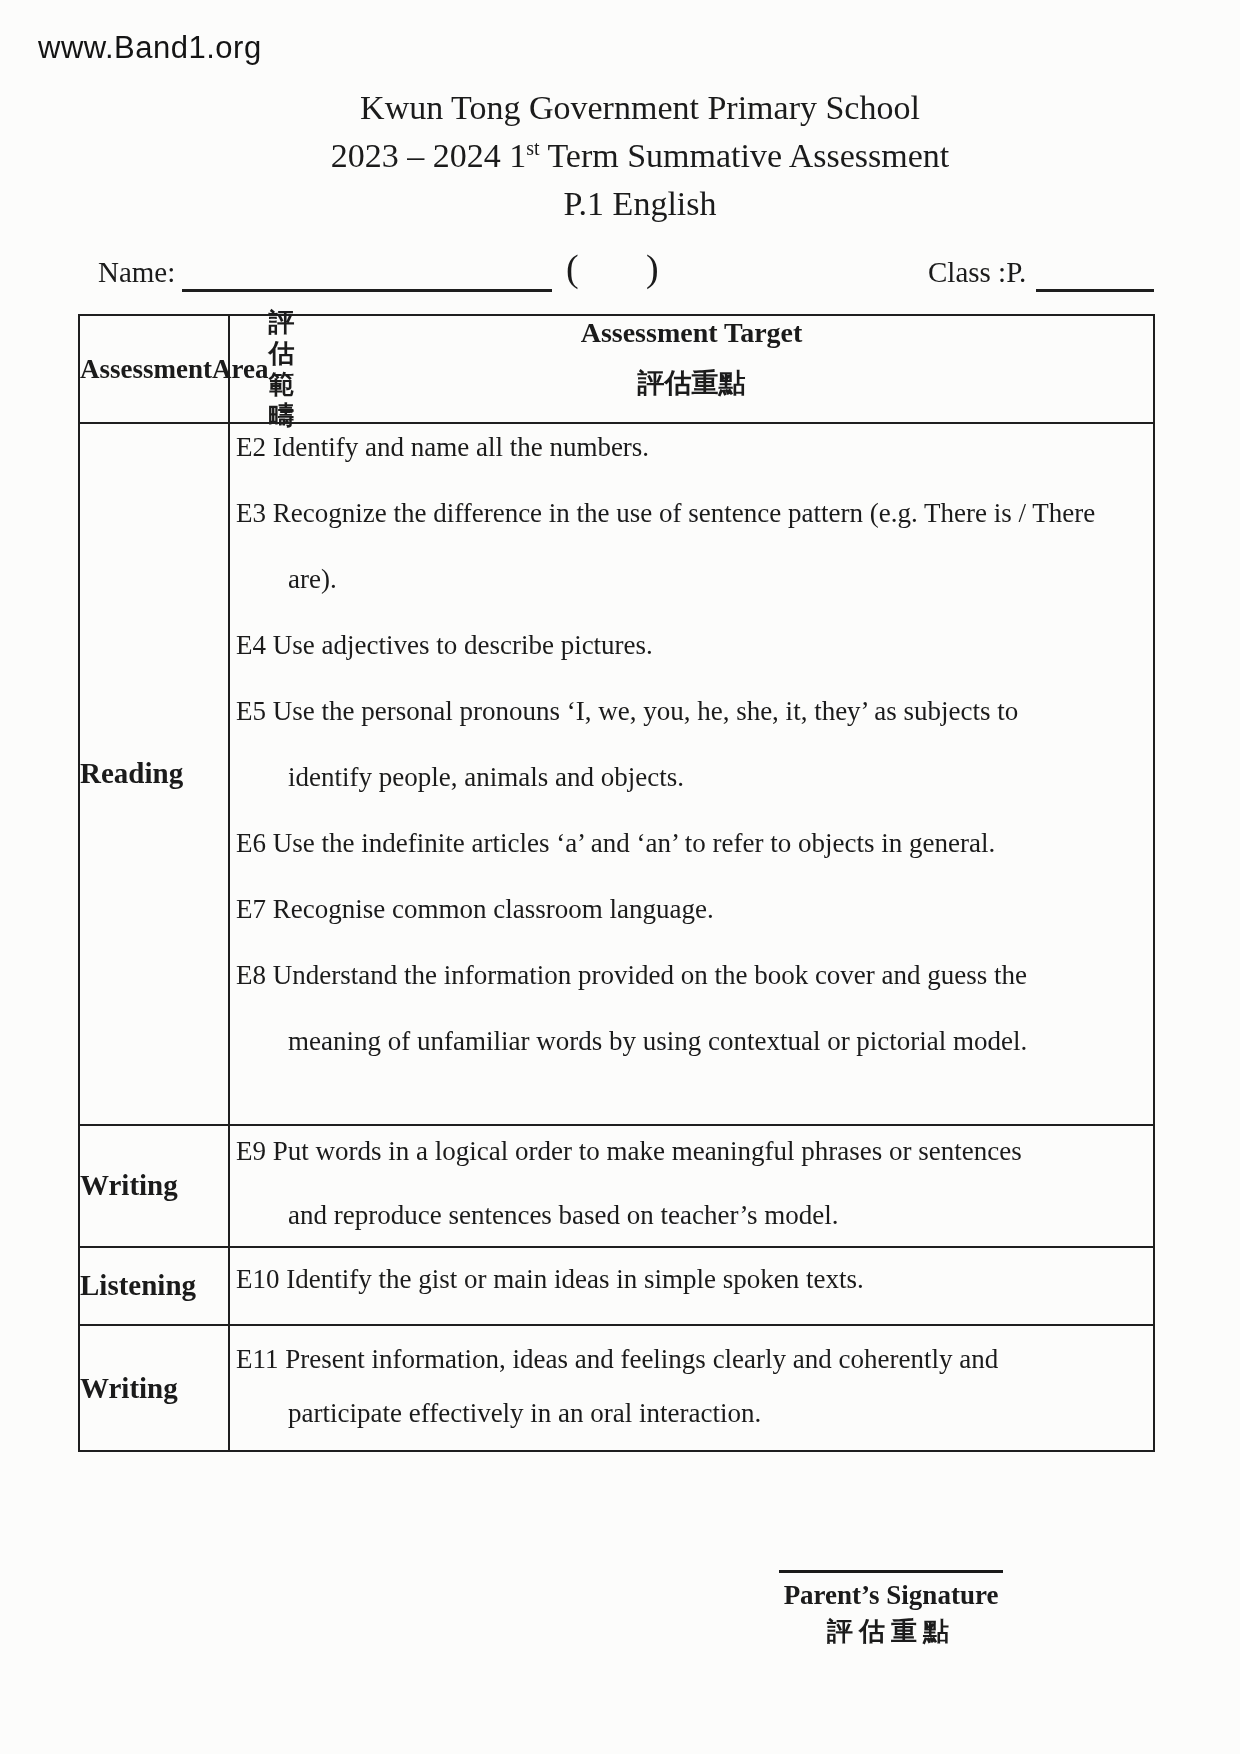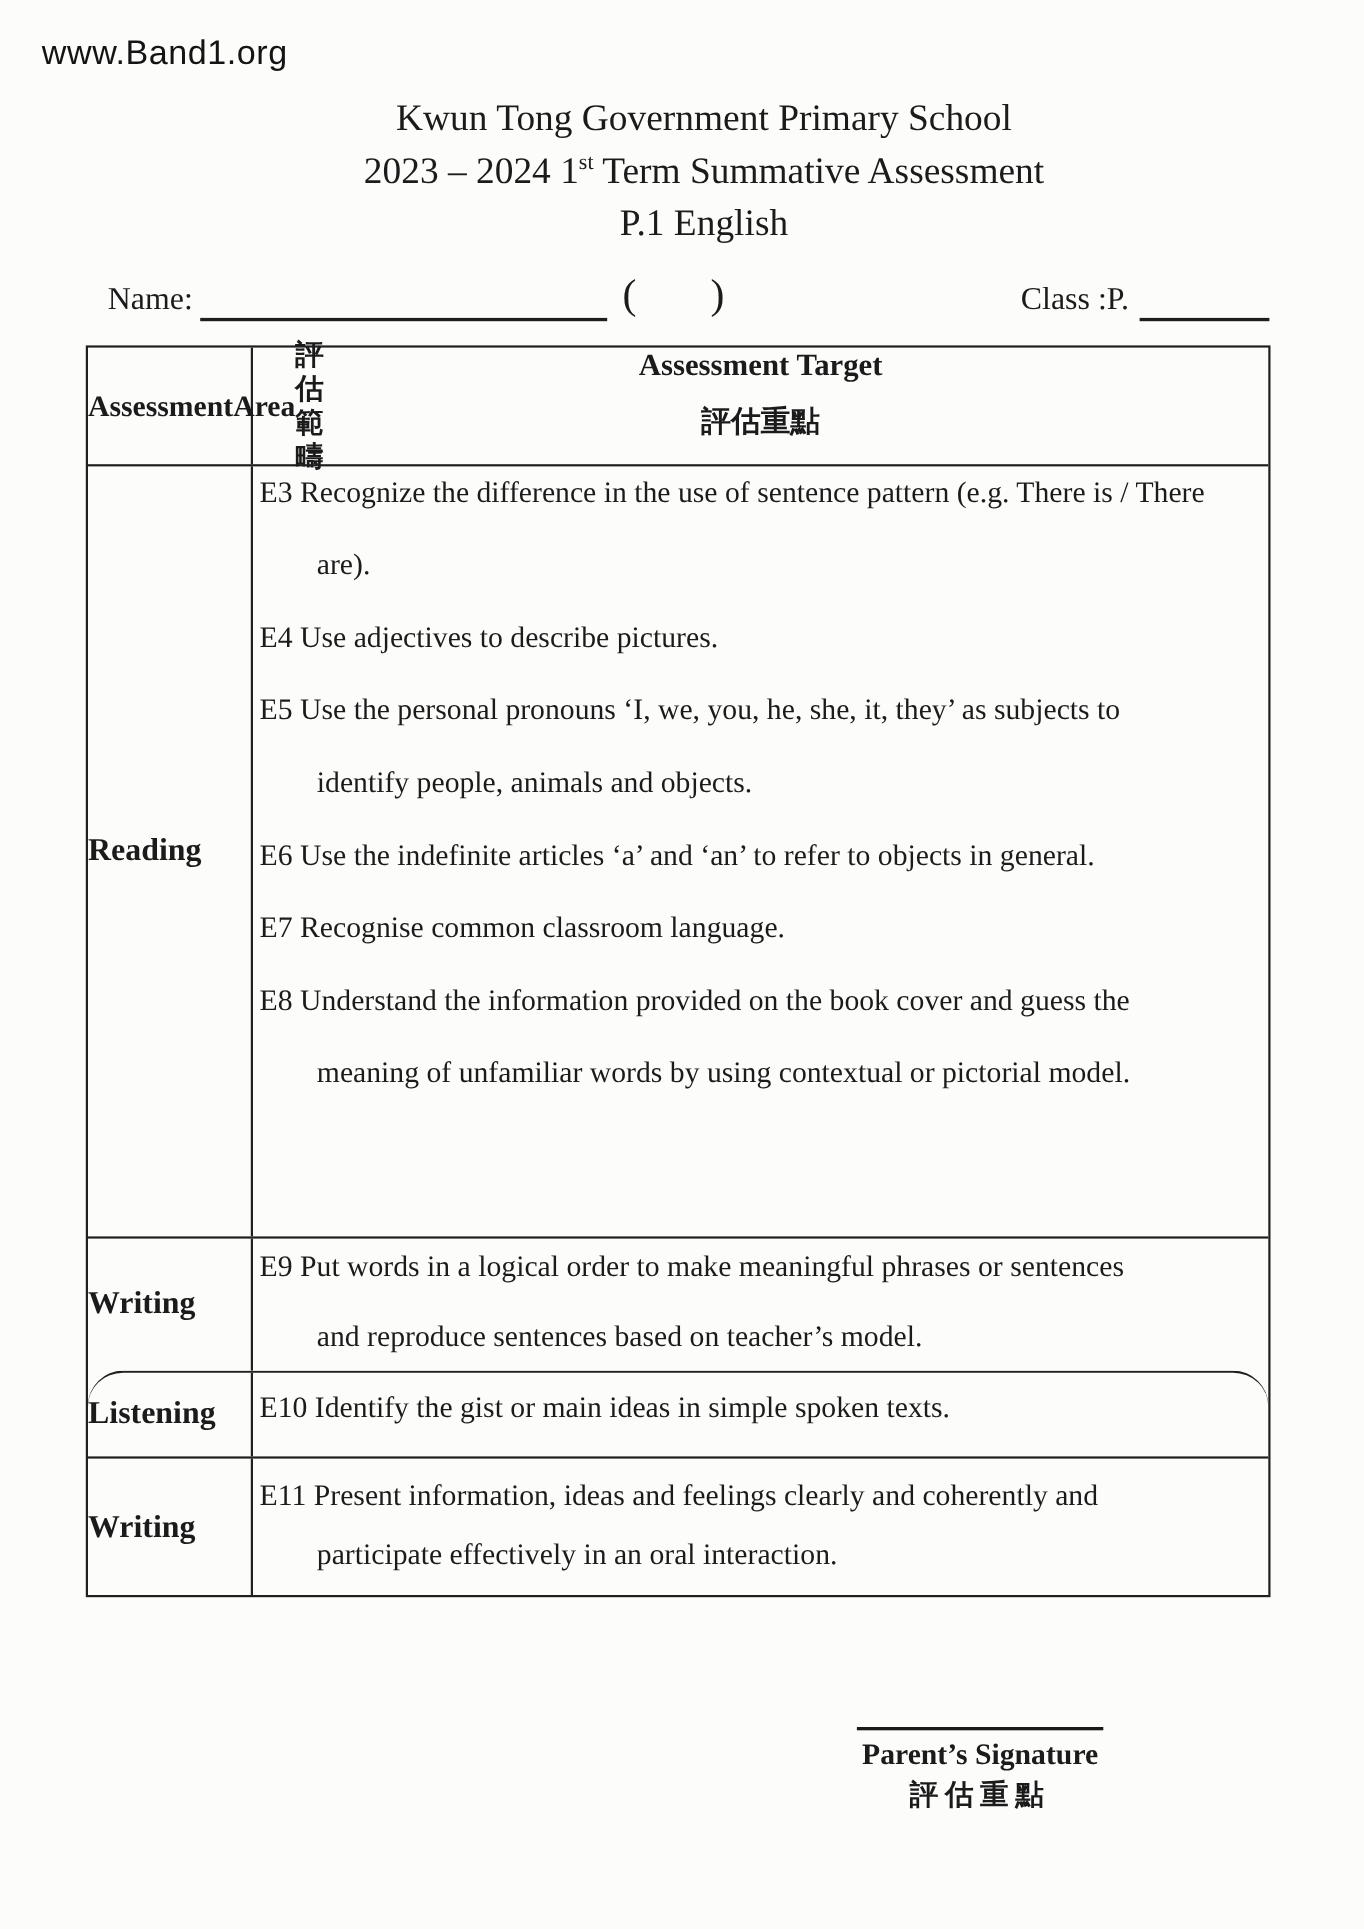--- a/index.html
+++ b/index.html
@@ -46,21 +46,21 @@
     position:absolute; left:78px; top:314px;
     width:1077px; height:1138px;
     border:2px solid #1f1f1f;
     display:flex; flex-direction:column;
   }
   .row { display:flex; width:100%; }
   .row + .row { border-top:2px solid #1f1f1f; }
   .row-header    { height:106px; }
   .row-reading   { height:720px; }
   .row-writing   { height:122px; }
-  .row-listening { height:80px;border-radius:32px;  }
+  .row-listening { height:80px;  }
   .row-speaking  { flex:1; }
 
   .area-cell {
     width:150px; flex:0 0 150px;
     border-right:2px solid #1f1f1f;
     display:flex; flex-direction:row;
     align-items:center; justify-content:space-between;
     text-align:center;
   }
   .area-cell .hdr-line { font-weight:bold; font-size:27px; line-height:31px; }
@@ -140,20 +140,21 @@
         </div>
       </div>
     </div>
 
     <div class="row row-reading">
       <div class="area-cell">
         <div class="area-name">Reading</div>
       </div>
       <div class="target-cell cell-text">
         <div class="lines lines-reading">
+          <div class="line">E2 Identify and name all the numbers.</div>
           <div class="line">E3 Recognize the difference in the use of sentence pattern (e.g. There is / There</div>
           <div class="line indent">are).</div>
           <div class="line">E4 Use adjectives to describe pictures.</div>
           <div class="line">E5 Use the personal pronouns ‘I, we, you, he, she, it, they’ as subjects to</div>
           <div class="line indent">identify people, animals and objects.</div>
           <div class="line">E6 Use the indefinite articles ‘a’ and ‘an’ to refer to objects in general.</div>
           <div class="line">E7 Recognise common classroom language.</div>
           <div class="line">E8 Understand the information provided on the book cover and guess the</div>
           <div class="line indent">meaning of unfamiliar words by using contextual or pictorial model.</div>
         </div>

